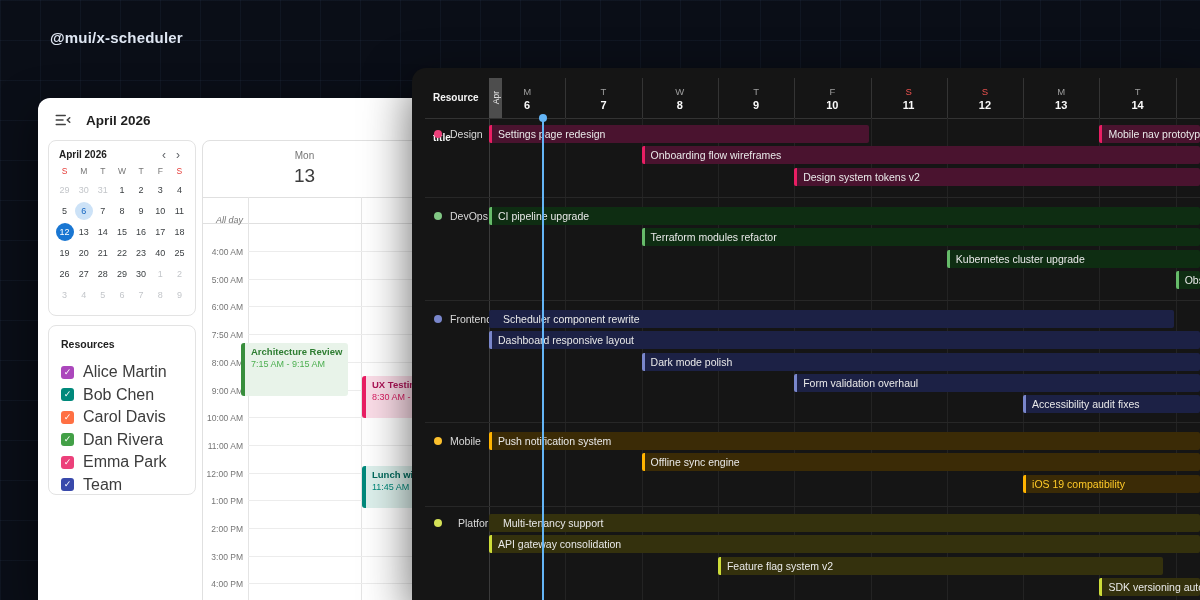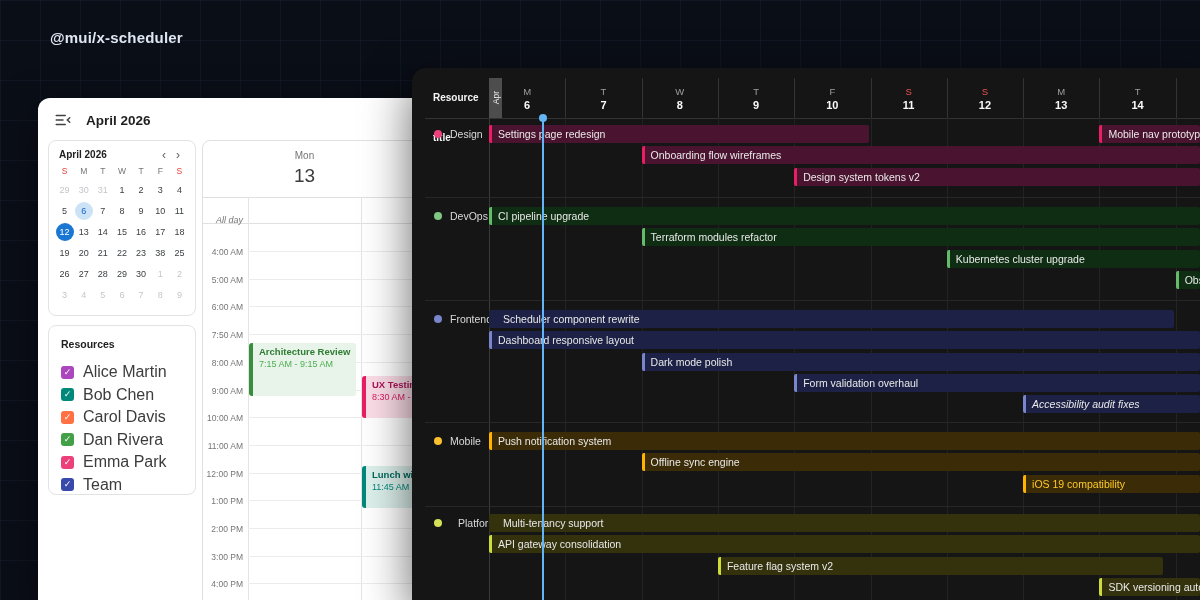--- a/index.html
+++ b/index.html
@@ -204,21 +204,21 @@
         <div class="mc-day">
           <span class="mc-num normal">21</span>
         </div>
         <div class="mc-day">
           <span class="mc-num normal">22</span>
         </div>
         <div class="mc-day">
           <span class="mc-num normal">23</span>
         </div>
         <div class="mc-day">
-          <span class="mc-num normal">38</span>
+          <span class="mc-num normal">40</span>
         </div>
         <div class="mc-day">
           <span class="mc-num normal">25</span>
         </div>
         <div class="mc-day">
           <span class="mc-num normal">26</span>
         </div>
         <div class="mc-day">
           <span class="mc-num normal">27</span>
         </div>
@@ -318,21 +318,21 @@
       <div class="dv-hourline" style="top: 331.6px;"></div>
       <div class="dv-hourlabel" style="top: 327.6px;">12:00 PM</div>
       <div class="dv-hourline" style="top: 359.3px;"></div>
       <div class="dv-hourlabel" style="top: 355.3px;">1:00 PM</div>
       <div class="dv-hourline" style="top: 387px;"></div>
       <div class="dv-hourlabel" style="top: 383px;">2:00 PM</div>
       <div class="dv-hourline" style="top: 414.7px;"></div>
       <div class="dv-hourlabel" style="top: 410.7px;">3:00 PM</div>
       <div class="dv-hourline" style="top: 442.4px;"></div>
       <div class="dv-hourlabel" style="top: 438.4px;">4:00 PM</div>
-      <div class="dv-event" style="left: 46px; top: 202px; width: 107px; height: 53px; background: rgb(232, 243, 233); border-left: 4px solid rgb(56, 142, 60);">
+      <div class="dv-event" style="left: 38px; top: 202px; width: 107px; height: 53px; background: rgb(232, 243, 233); border-left: 4px solid rgb(56, 142, 60);">
         <div class="dv-ev-title" style="color: rgb(46, 125, 50);">Architecture Review</div>
         <div class="dv-ev-time" style="color: rgb(76, 175, 80);">7:15 AM - 9:15 AM</div>
       </div>
       <div class="dv-event" style="left: 159px; top: 235px; width: 91px; height: 42px; background: rgb(251, 221, 232); border-left: 4px solid rgb(233, 30, 99);">
         <div class="dv-ev-title" style="color: rgb(173, 20, 87);">UX Testing Se</div>
         <div class="dv-ev-time" style="color: rgb(216, 27, 96);">8:30 AM - 10:0</div>
       </div>
       <div class="dv-event" style="left: 159px; top: 325px; width: 91px; height: 42px; background: rgb(221, 240, 236); border-left: 4px solid rgb(0, 137, 123);">
         <div class="dv-ev-title" style="color: rgb(0, 105, 92);">Lunch with Cli</div>
         <div class="dv-ev-time" style="color: rgb(0, 137, 123);">11:45 AM - 1:1</div>
@@ -420,21 +420,21 @@
     <div class="tl-event" style="left: 763.7px; top: 202.75px; width: 24.3px; height: 18px; background: rgb(14, 45, 18); border-left: 3px solid rgb(102, 187, 106);">Obse</div>
     <div class="tl-hline" style="top: 232px;"></div>
     <div class="tl-rowlabel" style="top: 243px;">
       <span class="tl-dot" style="background: rgb(121, 134, 203);"></span>
       <span class="tl-rowname">Frontend</span>
     </div>
     <div class="tl-event cont" style="left: 77px; top: 242px; width: 684.7px; height: 18px; background: rgb(28, 33, 69);">Scheduler component rewrite</div>
     <div class="tl-event" style="left: 77px; top: 263.25px; width: 711px; height: 18px; background: rgb(28, 33, 69); border-left: 3px solid rgb(121, 134, 203);">Dashboard responsive layout</div>
     <div class="tl-event" style="left: 229.6px; top: 284.5px; width: 558.4px; height: 18px; background: rgb(28, 33, 69); border-left: 3px solid rgb(121, 134, 203);">Dark mode polish</div>
     <div class="tl-event" style="left: 382.2px; top: 305.75px; width: 405.8px; height: 18px; background: rgb(28, 33, 69); border-left: 3px solid rgb(121, 134, 203);">Form validation overhaul</div>
-    <div class="tl-event" style="left: 611.1px; top: 327px; width: 176.9px; height: 18px; background: rgb(28, 33, 69); border-left: 3px solid rgb(121, 134, 203); font-style: italic;">Accessibility audit fixes</div>
+    <div class="tl-event" style="left: 611.1px; top: 327px; width: 176.9px; height: 18px; background: rgb(28, 33, 69); border-left: 3px solid rgb(121, 134, 203);">Accessibility audit fixes</div>
     <div class="tl-hline" style="top: 354px;"></div>
     <div class="tl-rowlabel" style="top: 365px;">
       <span class="tl-dot" style="background: rgb(251, 192, 45);"></span>
       <span class="tl-rowname">Mobile</span>
     </div>
     <div class="tl-event" style="left: 77px; top: 364px; width: 711px; height: 18px; background: rgb(59, 43, 6); border-left: 3px solid rgb(255, 179, 0);">Push notification system</div>
     <div class="tl-event" style="left: 229.6px; top: 385.25px; width: 558.4px; height: 18px; background: rgb(59, 43, 6); border-left: 3px solid rgb(255, 179, 0);">Offline sync engine</div>
     <div class="tl-event" style="left: 611.1px; top: 406.5px; width: 176.9px; height: 18px; background: rgb(59, 43, 6); border-left: 3px solid rgb(255, 179, 0); color: rgb(255, 202, 40);">iOS 19 compatibility</div>
     <div class="tl-hline" style="top: 438px;"></div>
     <div class="tl-rowlabel" style="top: 447px; gap: 16px;">

